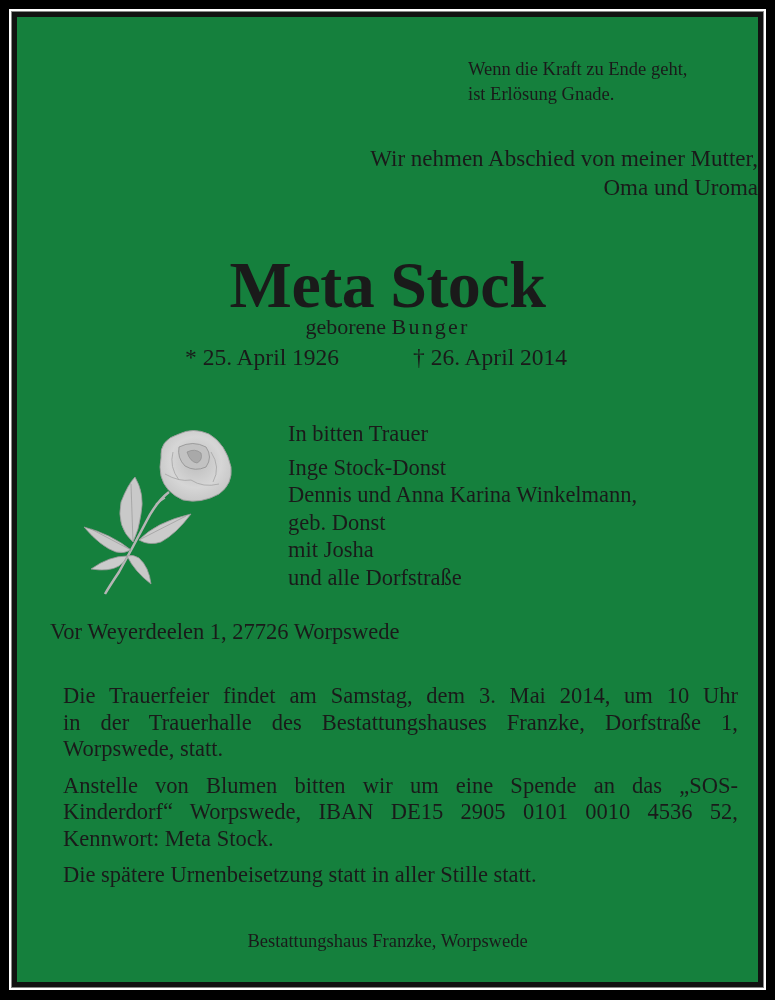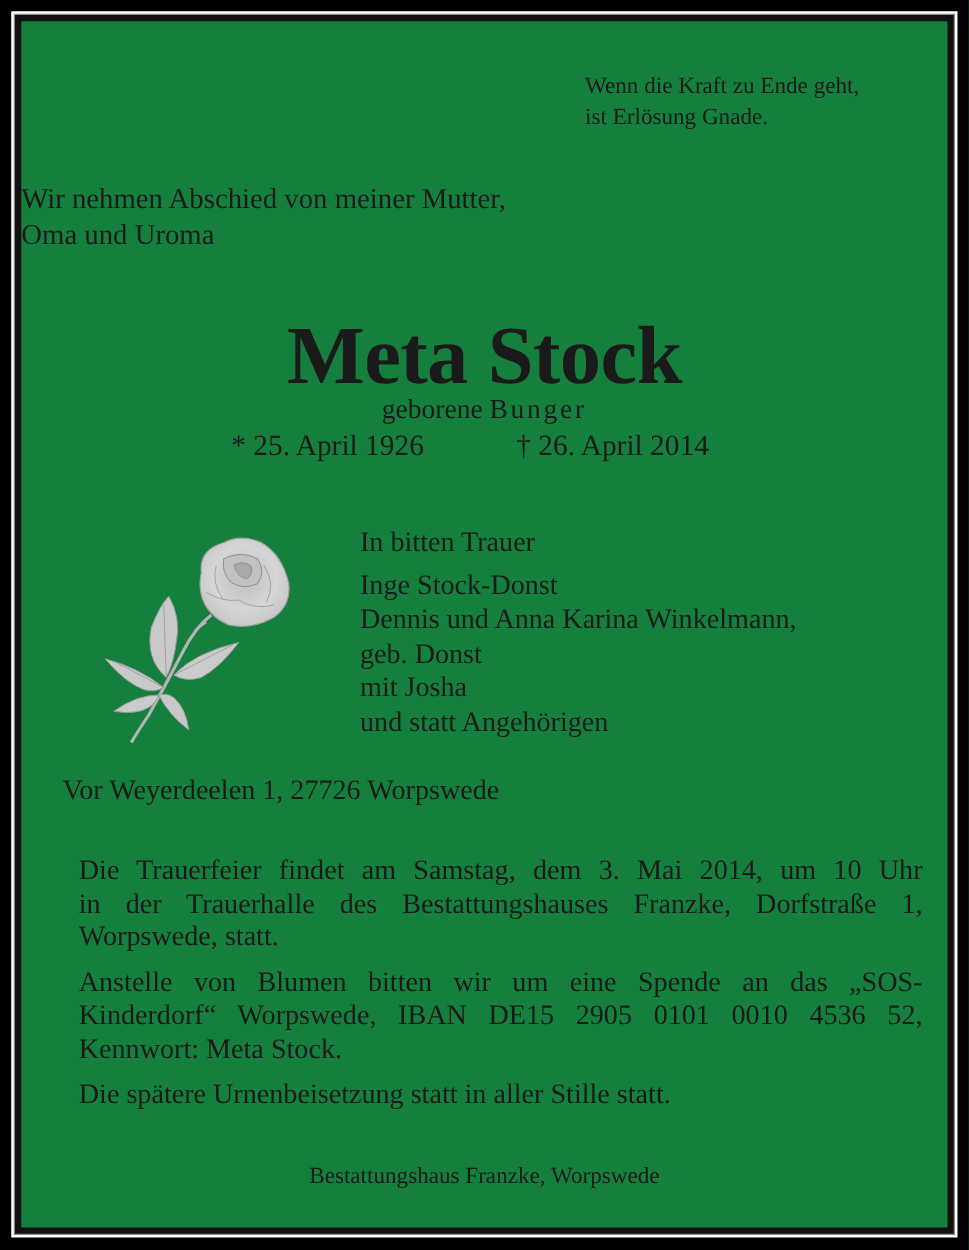--- a/index.html
+++ b/index.html
@@ -5,21 +5,21 @@
   html, body { margin: 0; padding: 0; }
   body {
     width: 775px; height: 1000px; background: #000; position: relative;
     overflow: hidden; font-family: "Liberation Serif", "DejaVu Serif", serif; color: #1a1a1a;
   }
   .frame-gap { position: absolute; left: 9px; top: 9px; width: 757px; height: 981px; background: #fff; }
   .frame-inner { position: absolute; left: 12px; top: 12px; width: 751px; height: 975px; background: #111; box-shadow: 0 0 0 1px #888; }
   .page { position: absolute; left: 17px; top: 17px; width: 741px; height: 965px; background: #15803d; }
   .abs { position: absolute; white-space: nowrap; }
   .motto { left: 451px; top: 40px; font-size: 18.5px; line-height: 25px; }
-  .farewell { left: 0; width: 741px; top: 127px; text-align: left; font-size: 23px; line-height: 29px; }
+  .farewell { left: 0; width: 741px; top: 127px; text-align: right; font-size: 23px; line-height: 29px; }
   .name { left: 0; width: 741px; top: 228px; text-align: center; font-size: 66px; font-weight: bold; line-height: 80px; letter-spacing: -0.5px; }
   .maiden { left: 0; width: 741px; top: 296px; text-align: center; font-size: 22px; line-height: 28px; }
   .maiden .spaced { letter-spacing: 2.2px; }
   .born { left: 168px; top: 325px; font-size: 23.5px; line-height: 30px; }
   .died { left: 396px; top: 325px; font-size: 23.5px; line-height: 30px; }
   .rose { left: 44px; top: 405px; width: 175px; height: 175px; }
   .mourners { left: 271px; top: 403px; font-size: 22.5px; line-height: 27.5px; }
   .mourners .intro { margin-bottom: 6px; }
   .mourners .b { font-weight: normal; }
   .address { left: 33px; top: 601px; font-size: 22.5px; line-height: 28px; }
@@ -87,21 +87,21 @@
       <path d="M150 30 Q160 45 152 60" stroke="#a5a5a5" stroke-width="0.8" fill="none"></path>
     </svg>
   </div>
 
   <div class="abs mourners">
     <div class="intro">In bitten Trauer</div>
     <div class="b">Inge Stock-Donst</div>
     <div class="b">Dennis und Anna Karina Winkelmann,</div>
     <div>geb. Donst</div>
     <div class="b">mit Josha</div>
-    <div class="b">und statt Angehörigen</div>
+    <div class="b">und alle Dorfstraße</div>
   </div>
 
   <div class="abs address">Vor Weyerdeelen 1, 27726 Worpswede</div>
 
   <div class="abs body-text">
     <p>
       <span class="line">Die Trauerfeier findet am Samstag, dem 3. Mai 2014, um 10 Uhr</span>
       <span class="line">in der Trauerhalle des Bestattungshauses Franzke, Dorfstraße 1,</span>
       <span class="line last">Worpswede, statt.</span>
     </p>

